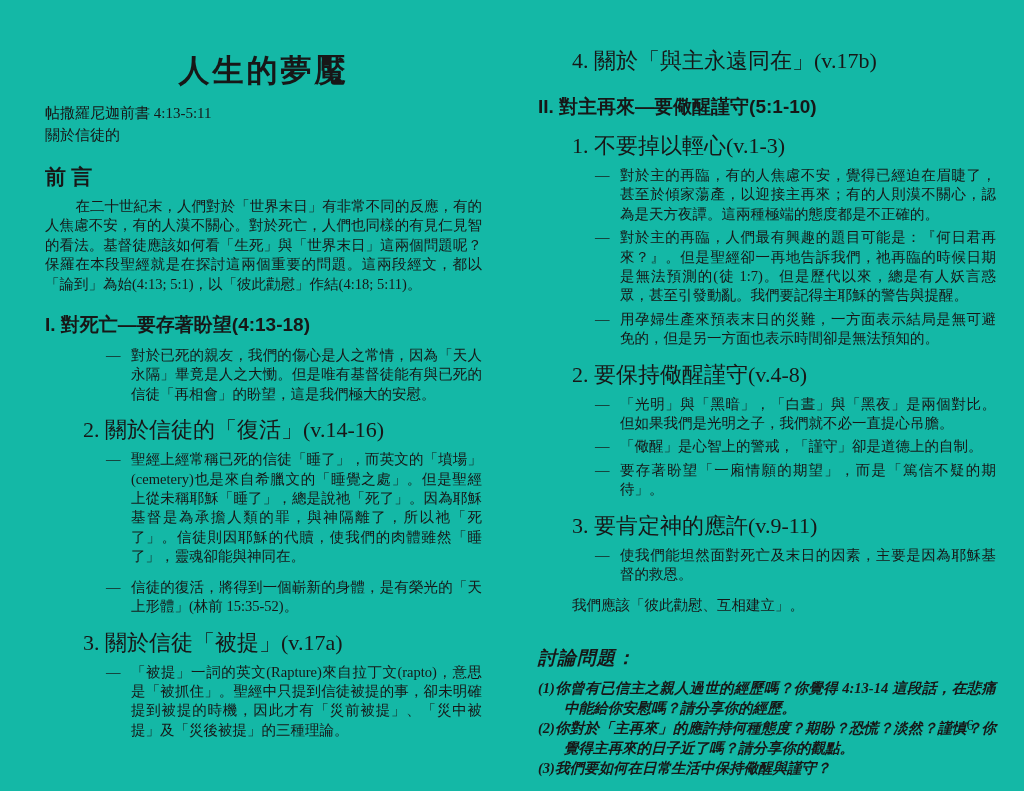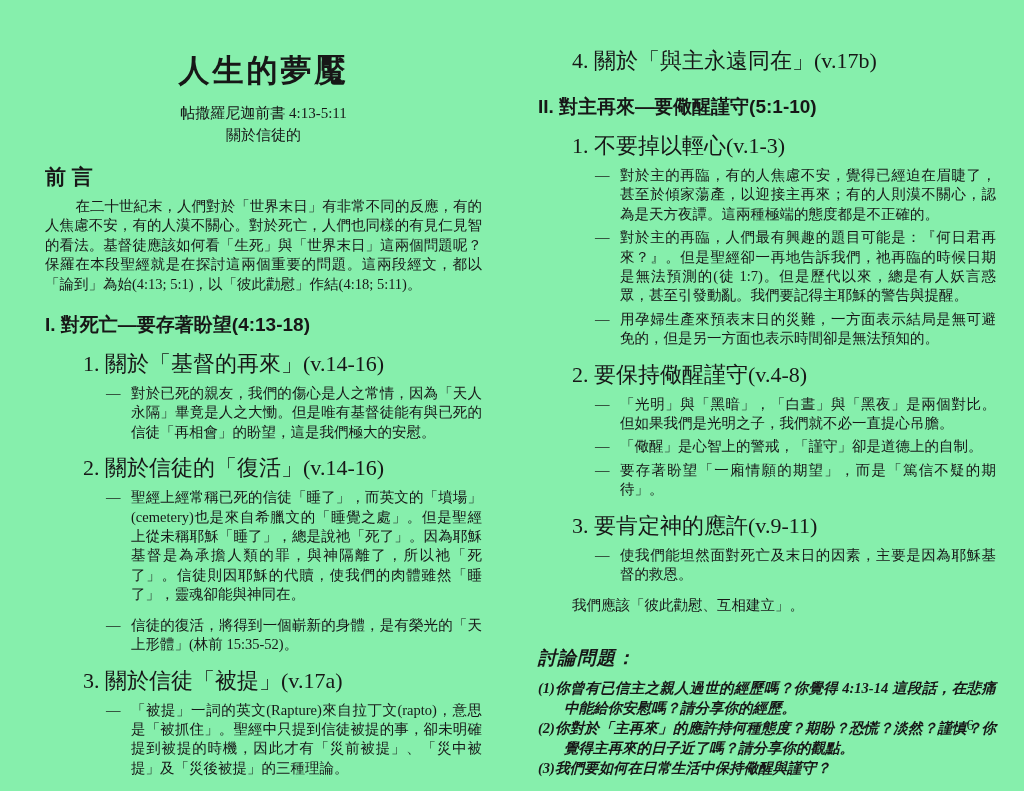--- a/index.html
+++ b/index.html
@@ -5,34 +5,34 @@
   * { box-sizing: border-box; }
   html, body { margin: 0; padding: 0; }
   body {
     width: 1024px; height: 791px;
     background: #ffffff;
     color: #171717;
     font-family: "Liberation Serif", "DejaVu Serif", serif;
     position: relative;
     overflow: hidden;
   }
-  .page { position: absolute; inset: 0; background: #86efac; }
+  .page { position: absolute; inset: 0; background: #14b8a6; }
 
   .col { position: absolute; top: 0; }
   .col-left  { left: 45px;  width: 437px; top: 50px; }
   .col-right { left: 538px; width: 458px; top: 46px; }
 
   .doc-title {
     font-size: 31px; font-weight: bold; text-align: center;
     margin: 0 0 12px 0; letter-spacing: 3px;
   }
-  .doc-sub { font-size: 15px; text-align: center; margin: 3px 0; }
+  .doc-sub { font-size: 15px; margin: 3px 0; }
 
   .h-big {
-    font-family: Liberation Sans, sans-serif;
+    font-family: Liberation Serif, serif;
     font-weight: bold; font-size: 21px; margin: 18px 0 6px 0;
   }
   .h-section {
     font-family: "Liberation Sans", "DejaVu Sans", sans-serif;
     font-weight: bold; font-size: 19px; margin: 18px 0 8px 0;
   }
 
   .body-par {
     font-size: 14.5px; line-height: 19.4px; text-align: justify;
     margin: 6px 0 0 0;
@@ -79,23 +79,20 @@
 
     <h1 class="doc-title">人生的夢魘</h1>
     <div class="doc-sub">帖撒羅尼迦前書 4:13-5:11</div>
     <div class="doc-sub">關於信徒的</div>
 
     <h2 class="h-big">前 言</h2>
     <p class="body-par indent-first">在二十世紀末，人們對於「世界末日」有非常不同的反應，有的人焦慮不安，有的人漠不關心。對於死亡，人們也同樣的有見仁見智的看法。基督徒應該如何看「生死」與「世界末日」這兩個問題呢？保羅在本段聖經就是在探討這兩個重要的問題。這兩段經文，都以「論到」為始(4:13; 5:1)，以「彼此勸慰」作結(4:18; 5:11)。</p>
 
     <h2 class="h-section">I. 對死亡—要存著盼望(4:13-18)</h2>
 
-    <div class="num-item">
-      <span class="num">1.</span><span>關於「基督的再來」(v.14-16)</span>
-    </div>
     <div class="dash-row">
       <span class="dash">—</span>
       <span class="dash-text">對於已死的親友，我們的傷心是人之常情，因為「天人永隔」畢竟是人之大慟。但是唯有基督徒能有與已死的信徒「再相會」的盼望，這是我們極大的安慰。</span>
     </div>
 
     <div class="num-item">
       <span class="num">2.</span><span>關於信徒的「復活」(v.14-16)</span>
     </div>
     <div class="dash-row">
       <span class="dash">—</span>

